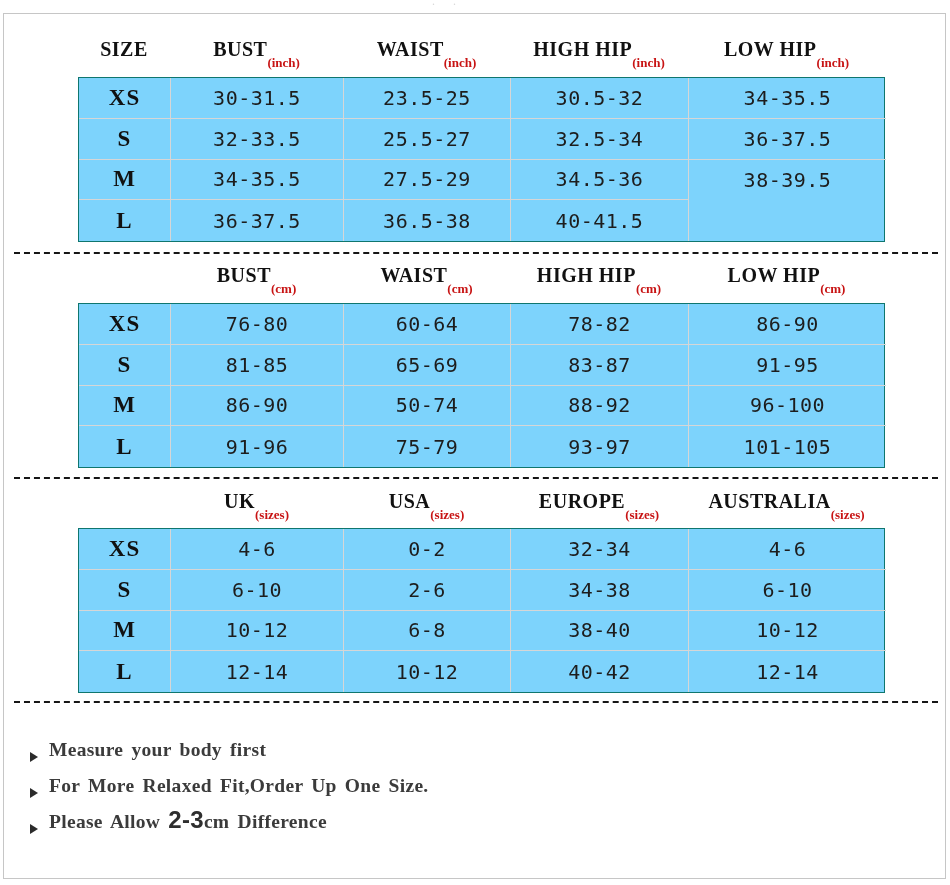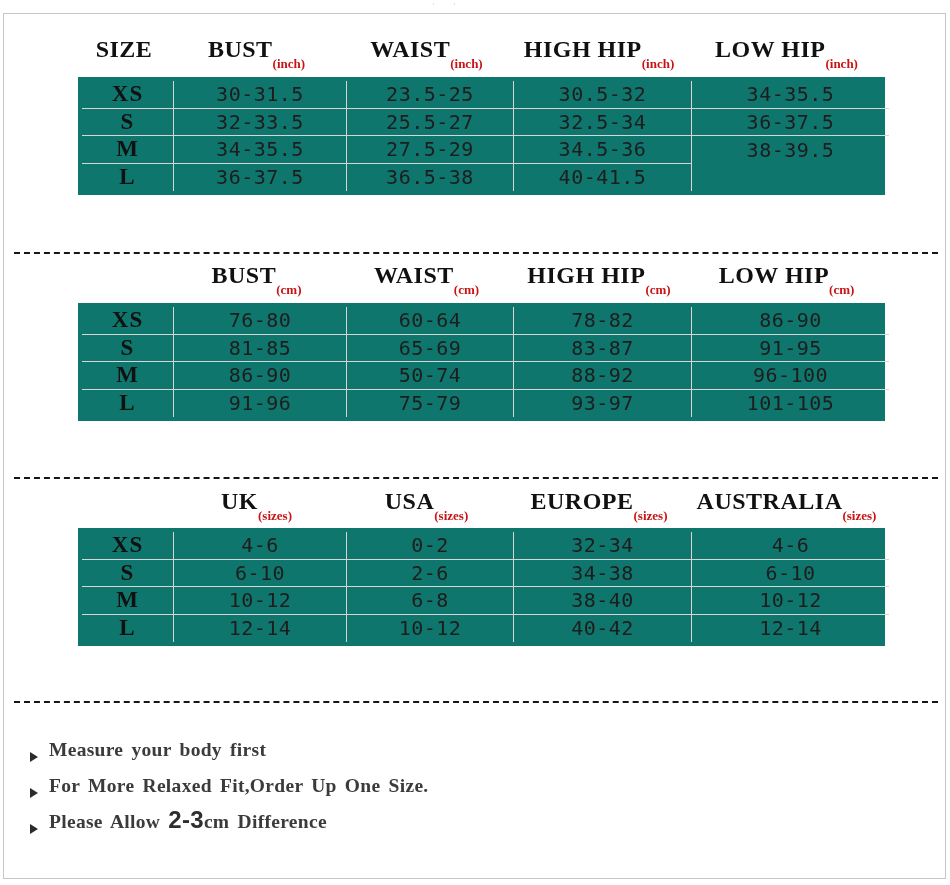--- a/index.html
+++ b/index.html
@@ -11,28 +11,28 @@
          border:1px solid #c6c6c6;background:#ffffff;}
 
   
   .crop-frag{position:absolute;left:432px;top:1px;width:80px;height:4px;overflow:hidden;
              color:#d9d9d9;font-size:12px;line-height:0;letter-spacing:18px;}
 
   
   .hdr{position:absolute;left:78px;width:807px;height:42px;display:grid;
        grid-template-columns:92px 173px 167px 178px 197px;}
   .hcell{text-align:center;line-height:42px;white-space:nowrap;}
-  .hlabel{font-weight:bold;font-size:24px;color:#111111;letter-spacing:0.5px;}
+  .hlabel{font-weight:bold;font-size:20px;color:#111111;letter-spacing:0.5px;}
   .hsub{font-weight:bold;font-size:13px;color:#c81414;position:relative;top:11px;letter-spacing:0;}
 
   
-  .grid{position:absolute;left:78px;width:807px;height:118px;display:grid;
+  .grid{position:absolute;left:78px;width:807px;height:165px;display:grid;
         grid-template-columns:92px 173px 167px 178px 197px;
         grid-template-rows:repeat(4,1fr);
-        border:4px solid #0f766e;background:#0f766e;box-sizing:border-box;}
+        border:1px solid #0f766e;background:#7dd3fc;box-sizing:border-box;}
   .cell{border-right:1px solid #d6d6d6;border-bottom:1px solid #d6d6d6;
         display:flex;align-items:center;justify-content:center;box-sizing:border-box;}
   .cell:nth-child(5n){border-right:none;}
   .cell:nth-last-child(-n+5){border-bottom:none;}
   .sz{font-weight:bold;font-size:23px;color:#111111;letter-spacing:1px;}
   .num{font-family:"DejaVu Sans Mono",monospace;font-size:20px;color:#1d1d1d;letter-spacing:0.5px;}
 
   
   .dash{position:absolute;left:14px;width:924px;height:0;border-top:2px dashed #161616;}
 

